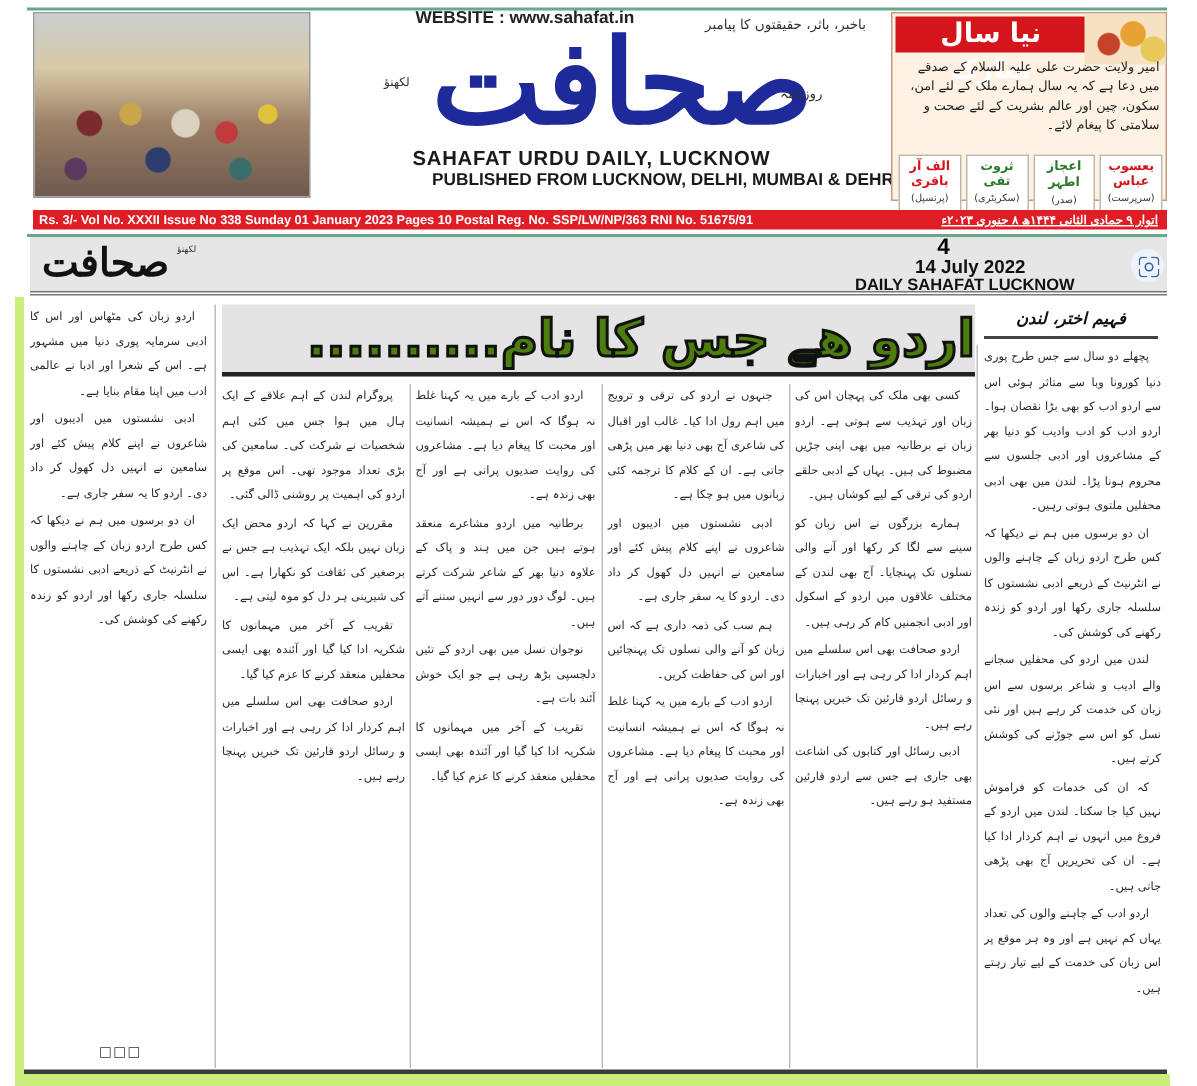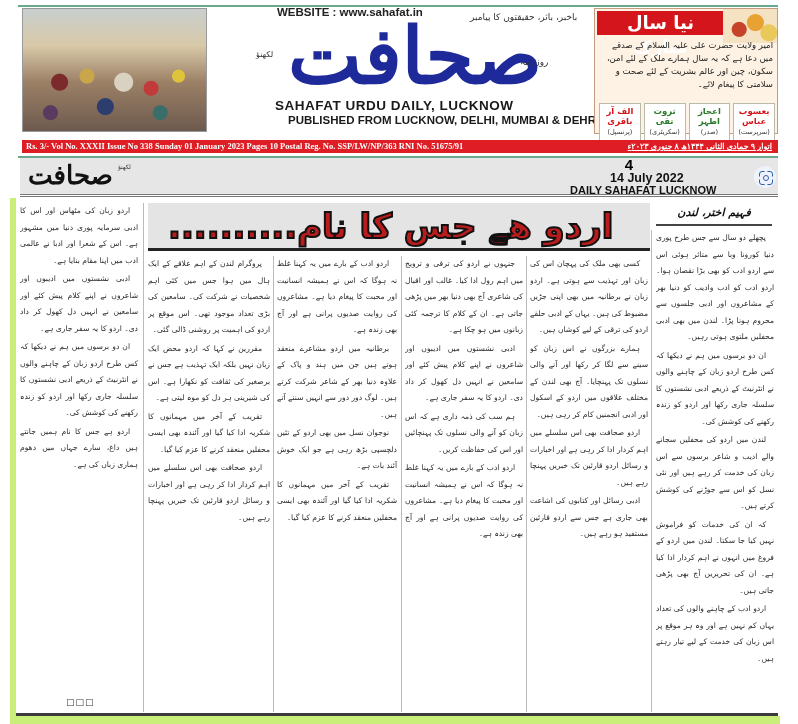--- a/index.html
+++ b/index.html
@@ -40,21 +40,21 @@
                 radial-gradient(circle at 85% 70%, #e8c95a 0 8px, transparent 9px), #f5e2c2; }
   .ny-text { position: absolute; left: 6px; top: 30px; width: 172px; font: 8.5px/13px "DejaVu Sans", sans-serif; color: #222; direction: rtl; text-align: right; }
   .ny-names { position: absolute; left: 4px; top: 94px; width: 176px; display: flex; gap: 3px; direction: rtl; }
   .ny-name { flex: 1; border: 1px solid #bba; background: #fff; height: 40px; text-align: center; }
   .ny-name .n { font: bold 8.5px "DejaVu Sans", sans-serif; display: block; margin-top: 2px; }
   .ny-name .r { font: 6.5px "DejaVu Sans", sans-serif; color: #333; display: block; margin-top: 2px; }
 
   
   .strip { position: absolute; left: 22px; top: 140px; width: 756px; height: 13px; background: #df1d24; color: #fff;
     font: bold 8.5px "Liberation Sans", sans-serif; line-height: 13px; white-space: nowrap; }
-  .strip .l { position: absolute; left: 4px; font-family: Liberation Serif, serif; }
+  .strip .l { position: absolute; left: 4px; }
   .strip .rt { position: absolute; right: 6px; direction: rtl; font-size: 8px; text-decoration: underline; }
 
   
   .band-top { position: absolute; left: 18px; top: 156px; width: 760px; height: 2px; background: #6aa88e; }
   .band { position: absolute; left: 20px; top: 158px; width: 758px; height: 36px; background: #e6e6e6; }
   .band-logo { position: absolute; left: 28px; top: 160px; font: bold 26px "DejaVu Serif", serif; color: #111; direction: rtl; }
   .band-logo-sm { position: absolute; left: 118px; top: 163px; font: 6px "DejaVu Sans", sans-serif; color: #333; }
   .pgno { position: absolute; left: 604px; top: 156px; width: 50px; text-align: center; font: bold 15px "Liberation Sans", sans-serif; }
   .pgdate { position: absolute; left: 610px; top: 171px; font: bold 12.5px "Liberation Sans", sans-serif; color: #111; }
   .pgpaper { position: absolute; left: 570px; top: 184px; font: bold 11px "Liberation Sans", sans-serif; color: #111; }
@@ -64,22 +64,22 @@
   .lens::after { content: ""; position: absolute; left: 9px; top: 9px; width: 4px; height: 4px; border: 1.2px solid #2f5fa7; border-radius: 50%; }
   .band-bottom { position: absolute; left: 20px; top: 194px; width: 758px; height: 3px; border-top: 1px solid #777; border-bottom: 1px solid #777; }
 
   
   .green-left { position: absolute; left: 10px; top: 198px; width: 6px; height: 520px; background: #c9ef7a; }
   .green-bottom { position: absolute; left: 10px; top: 716px; width: 770px; height: 8px; background: #c9ef7a; }
   .bottom-rule { position: absolute; left: 16px; top: 713px; width: 762px; height: 3px; background: #3b3b3b; }
 
   
   .headline { position: absolute; left: 148px; top: 203px; width: 502px; height: 48px; background: #e4e4e4; border-bottom: 3px solid #222; }
-  .headline-text { position: absolute; left: 0; top: 0; width: 100%; text-align: left; font: bold 34px/46px "DejaVu Sans", sans-serif;
-    color: #b91c1c; -webkit-text-stroke: 2px #111; direction: rtl; letter-spacing: 1px; padding-left: 20px; }
+  .headline-text { position: absolute; left: 0; top: 0; width: 100%; text-align: right; font: bold 34px/46px "DejaVu Sans", sans-serif;
+    color: #4d7c0f; -webkit-text-stroke: 2px #111; direction: rtl; letter-spacing: 1px; }
 
   
   .col { position: absolute; direction: rtl; text-align: justify; font: 7.6px/16.5px "DejaVu Sans", sans-serif; color: #2a2a2a; overflow: hidden; }
   .col p { margin-bottom: 2px; text-indent: 8px; }
   .vrule { position: absolute; width: 1px; background: #bbb; }
 
   .author { position: absolute; left: 656px; top: 206px; width: 116px; height: 20px; text-align: center; font: italic bold 11px "DejaVu Serif", serif; color: #111; direction: rtl; border-bottom: 2px solid #444; }
   .endmark { position: absolute; left: 66px; top: 697px; font: 9px "DejaVu Sans", sans-serif; color: #333; letter-spacing: 1px; }
 </style>
 </head>
@@ -183,15 +183,14 @@
   <p>مقررین نے کہا کہ اردو محض ایک زبان نہیں بلکہ ایک تہذیب ہے جس نے برصغیر کی ثقافت کو نکھارا ہے۔ اس کی شیرینی ہر دل کو موہ لیتی ہے۔</p>
   <p>تقریب کے آخر میں مہمانوں کا شکریہ ادا کیا گیا اور آئندہ بھی ایسی محفلیں منعقد کرنے کا عزم کیا گیا۔</p>
   <p>اردو صحافت بھی اس سلسلے میں اہم کردار ادا کر رہی ہے اور اخبارات و رسائل اردو قارئین تک خبریں پہنچا رہے ہیں۔</p>
 </div>
 <div class="vrule" style="left:143px; top:203px; height:509px;"></div>
 
 <div class="col" style="left:20px; top:203px; width:118px; height:490px;">
   <p>اردو زبان کی مٹھاس اور اس کا ادبی سرمایہ پوری دنیا میں مشہور ہے۔ اس کے شعرا اور ادبا نے عالمی ادب میں اپنا مقام بنایا ہے۔</p>
   <p>ادبی نشستوں میں ادیبوں اور شاعروں نے اپنے کلام پیش کئے اور سامعین نے انہیں دل کھول کر داد دی۔ اردو کا یہ سفر جاری ہے۔</p>
   <p>ان دو برسوں میں ہم نے دیکھا کہ کس طرح اردو زبان کے چاہنے والوں نے انٹرنیٹ کے ذریعے ادبی نشستوں کا سلسلہ جاری رکھا اور اردو کو زندہ رکھنے کی کوشش کی۔</p>
-  <p>اردو ہے جس کا نام ہمیں جانتے ہیں داغ، سارے جہاں میں دھوم ہماری زباں کی ہے۔</p>
 </div>
 <div class="endmark">□□□</div>
 
 </body></html>

